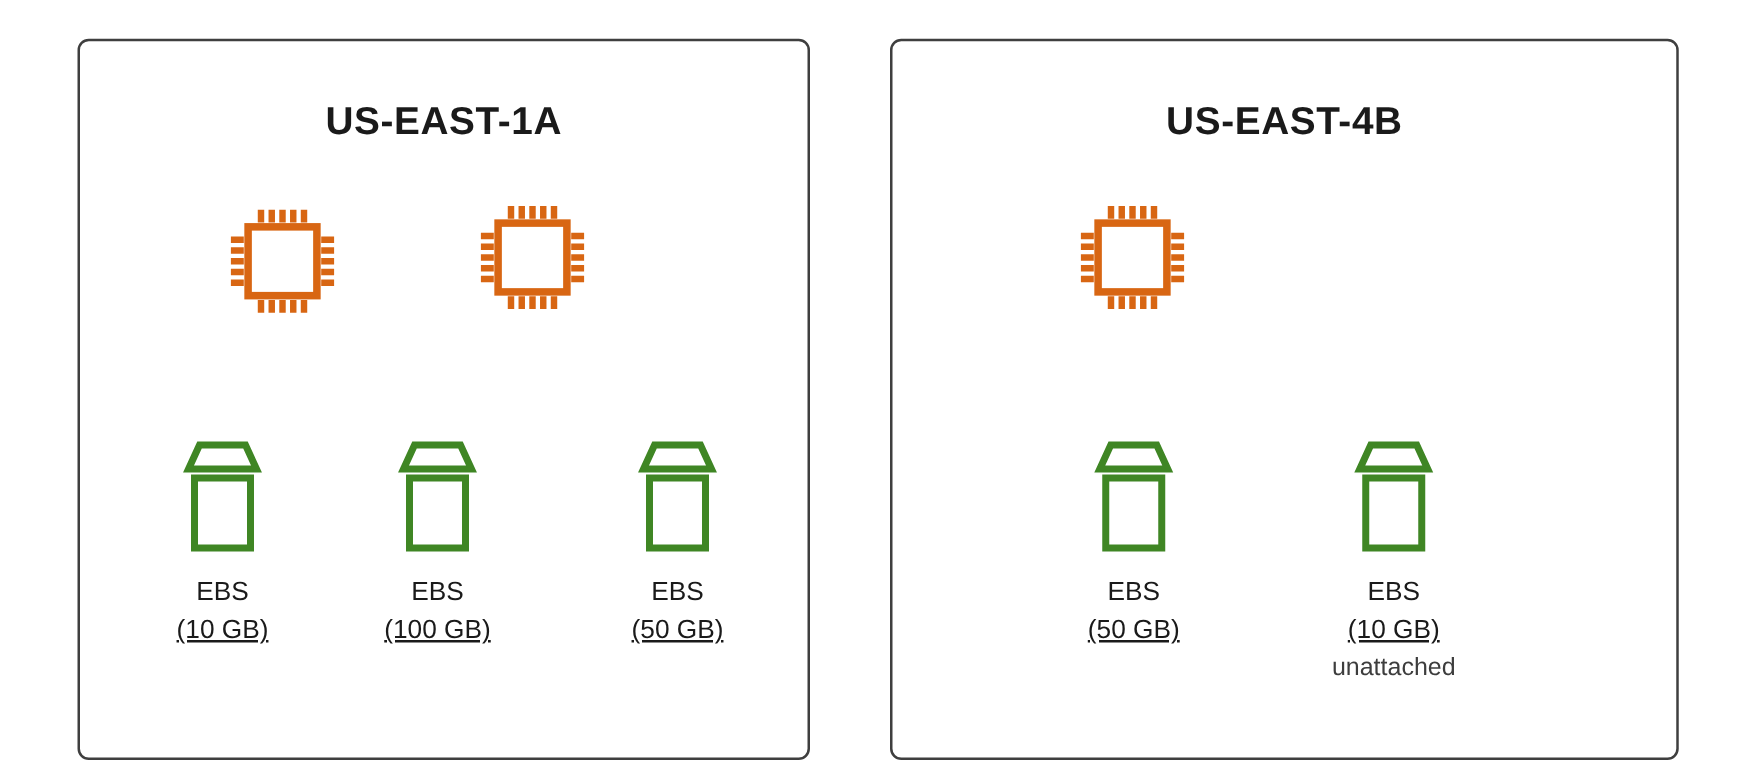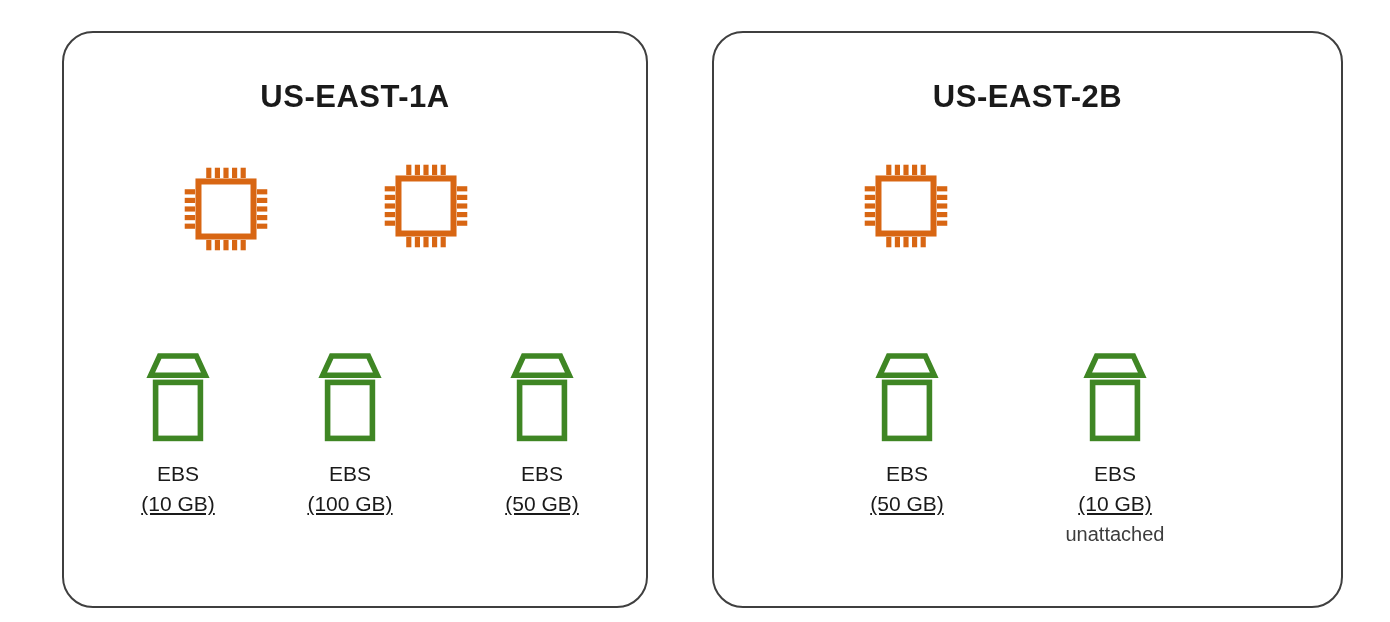--- a/index.html
+++ b/index.html
@@ -17,21 +17,21 @@
     position: relative;
     width: 1390px;
     height: 622px;
     background: #ffffff;
     overflow: hidden;
   }
 
   .zone {
     position: absolute;
     border: 2px solid var(--zone-border);
-    border-radius: 31px;
+    border-radius: 9px;
     background: #ffffff;
   }
   .zone-a { left: 62px;  top: 31px; width: 586px; height: 577px; }
   .zone-b { left: 712px; top: 31px; width: 631px; height: 577px; }
 
   .zone-title {
     position: absolute;
     top: 46px;
     left: 0;
     width: 100%;
@@ -151,21 +151,21 @@
     <line x1="353" y1="346" x2="412" y2="260" marker-end="url(#arrowhead)"></line>
     <line x1="538" y1="346" x2="441" y2="260" marker-end="url(#arrowhead)"></line>
     <line x1="907" y1="346" x2="907" y2="261" marker-end="url(#arrowhead)"></line>
   </svg>
 
   <div class="zone zone-a">
     <div class="zone-title">US-EAST-1A</div>
   </div>
 
   <div class="zone zone-b">
-    <div class="zone-title">US-EAST-2B</div>
+    <div class="zone-title">US-EAST-4B</div>
   </div>
 
   <div class="chip" style="left:183px; top:166px;">
     <svg viewBox="0 0 100 100">
         <use href="#chip-icon-shape"></use>
       </svg>
   </div>
   <div class="chip" style="left:383px; top:163px;">
     <svg viewBox="0 0 100 100">
         <use href="#chip-icon-shape"></use>

